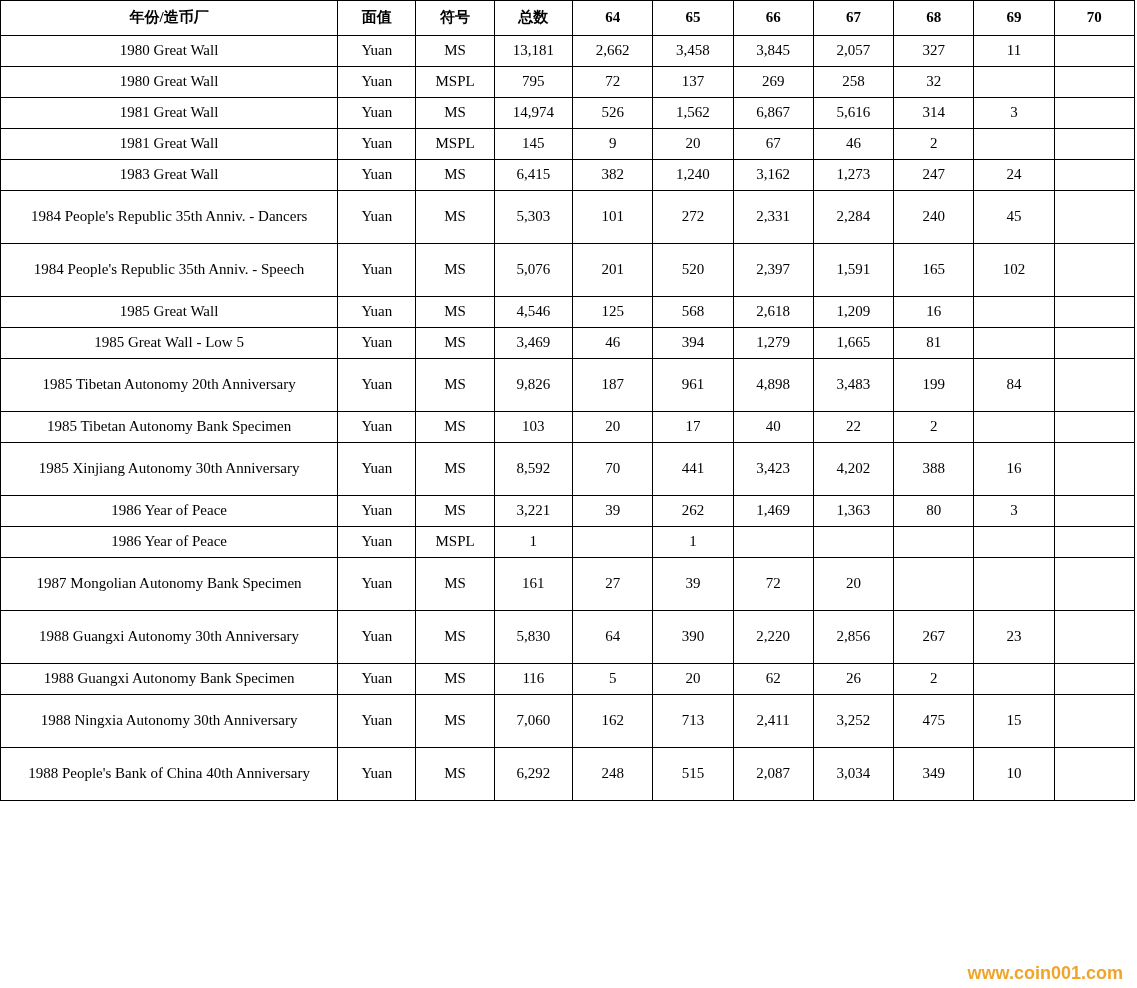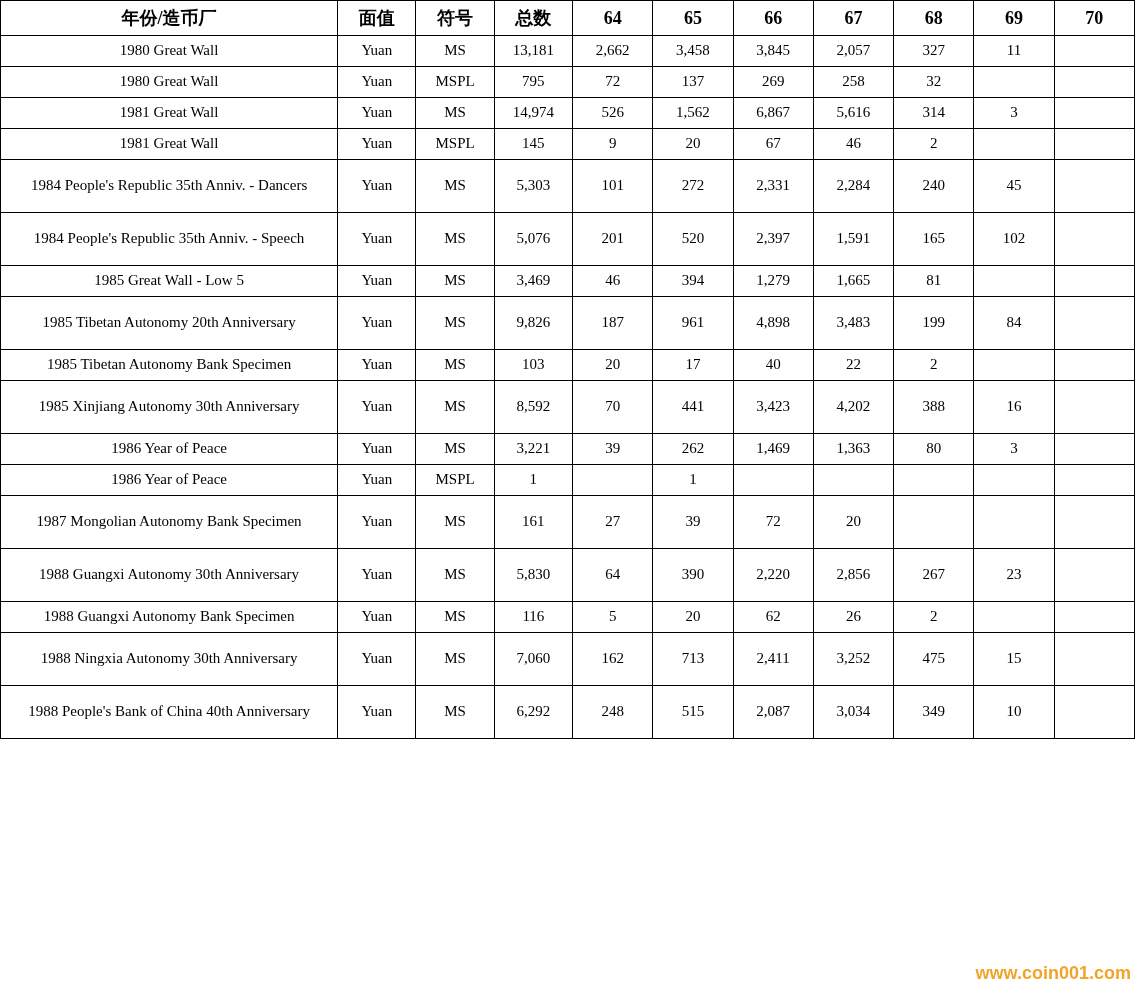--- a/index.html
+++ b/index.html
@@ -29,37 +29,37 @@
     font-weight: normal;
     text-align: center;
     vertical-align: middle;
     padding: 3px 2px;
     line-height: 1.45;
     white-space: normal;
     word-wrap: break-word;
   }
   table.pop-table thead th {
     font-weight: bold;
-    font-size: 18px;
+    font-size: 15px;
     height: 26px;
     padding: 4px 16px;
     margin-left: 37px;
   }
   
   col.c-name  { width: 336px; }
   col.c-denom { width: 78px; }
   col.c-sym   { width: 78px; }
   col.c-total { width: 78px; }
   col.c-g     { width: 80px; }
   td.name-cell { text-align: center; }
   tr.row-tall td { height: 46px; }
   tr.row-short td { height: 24px; }
   .watermark {
     position: absolute;
-    right: 6px;
+    right: 14px;
     bottom: 4px;
     font-family: "Liberation Sans", sans-serif;
     font-size: 18px;
     font-weight: bold;
     color: #f0a52a;
     letter-spacing: 0px;
     pointer-events: none;
   }
 </style>
 </head>
@@ -140,20 +140,33 @@
         <td>MSPL</td>
         <td>145</td>
         <td>9</td>
         <td>20</td>
         <td>67</td>
         <td>46</td>
         <td>2</td>
         <td></td>
         <td></td>
       </tr>
+      <tr class="row-short">
+        <td class="name-cell">1983 Great Wall</td>
+        <td>Yuan</td>
+        <td>MS</td>
+        <td>6,415</td>
+        <td>382</td>
+        <td>1,240</td>
+        <td>3,162</td>
+        <td>1,273</td>
+        <td>247</td>
+        <td>24</td>
+        <td></td>
+      </tr>
       <tr class="row-tall">
         <td class="name-cell">1984 People's Republic 35th Anniv. - Dancers</td>
         <td>Yuan</td>
         <td>MS</td>
         <td>5,303</td>
         <td>101</td>
         <td>272</td>
         <td>2,331</td>
         <td>2,284</td>
         <td>240</td>
@@ -167,20 +180,33 @@
         <td>5,076</td>
         <td>201</td>
         <td>520</td>
         <td>2,397</td>
         <td>1,591</td>
         <td>165</td>
         <td>102</td>
         <td></td>
       </tr>
       <tr class="row-short">
+        <td class="name-cell">1985 Great Wall</td>
+        <td>Yuan</td>
+        <td>MS</td>
+        <td>4,546</td>
+        <td>125</td>
+        <td>568</td>
+        <td>2,618</td>
+        <td>1,209</td>
+        <td>16</td>
+        <td></td>
+        <td></td>
+      </tr>
+      <tr class="row-short">
         <td class="name-cell">1985 Great Wall - Low 5</td>
         <td>Yuan</td>
         <td>MS</td>
         <td>3,469</td>
         <td>46</td>
         <td>394</td>
         <td>1,279</td>
         <td>1,665</td>
         <td>81</td>
         <td></td>

